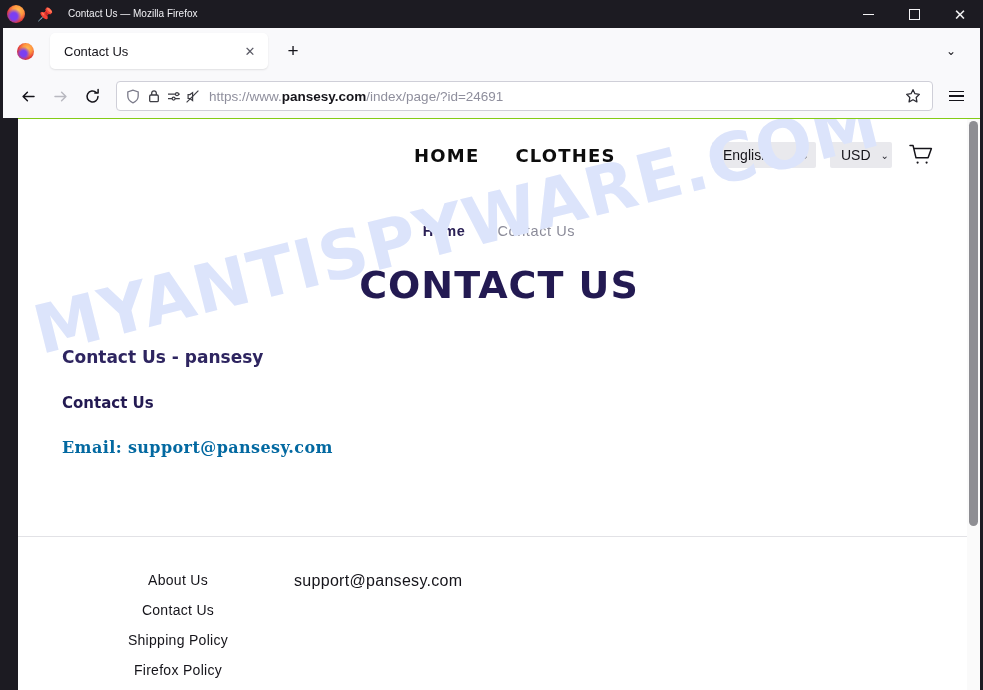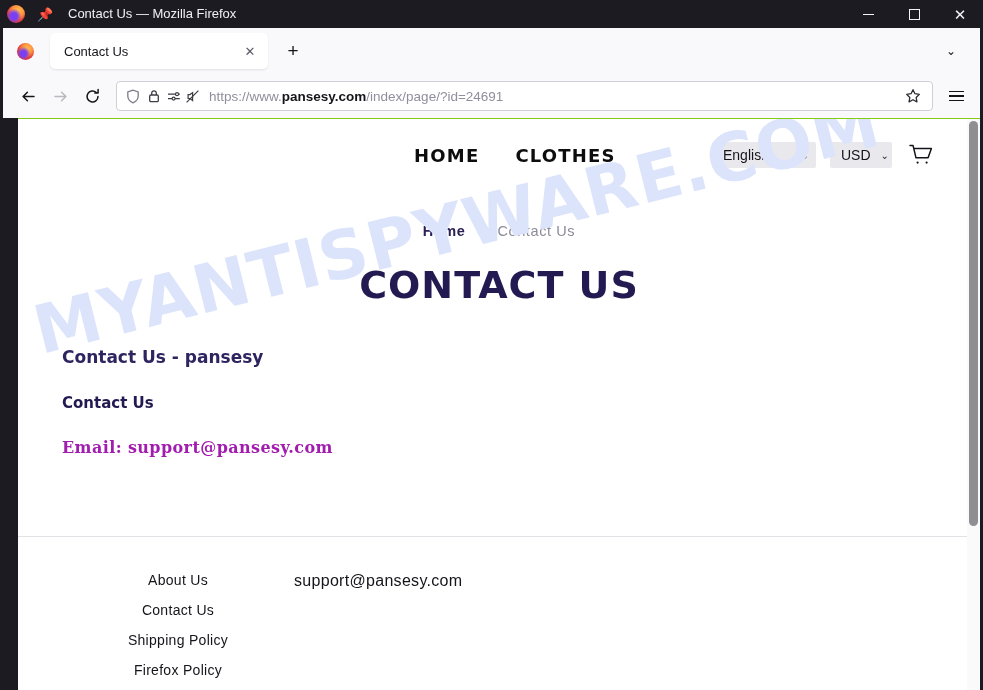--- a/index.html
+++ b/index.html
@@ -51,21 +51,21 @@
     flex: 0 0 auto;
   }
 
   .win-title {
     position: absolute;
     left: 68px;
     top: 0;
     height: 28px;
     line-height: 28px;
     color: #f0f0f4;
-    font-size: 13px;
+    font-size: 10px;
     white-space: nowrap;
   }
 
   .win-controls {
     margin-left: auto;
     display: flex;
     height: 28px;
   }
   .win-btn {
     width: 46px; height: 28px;
@@ -309,21 +309,21 @@
   .copy-head {
     font-size: 15px;
     font-weight: 700;
     color: #231a52;
     margin-top: 27px;
     font-family: "DejaVu Sans", sans-serif;
   }
   .copy-email {
     font-size: 16px;
     font-weight: 700;
-    color: #a21caf;
+    color: #0369a1;
     margin-top: 26px;
     font-family: "DejaVu Serif", serif;
     letter-spacing: .4px;
   }
 
   
   .page-divider {
     position: absolute;
     left: 0; right: 0;
     top: 417px;

